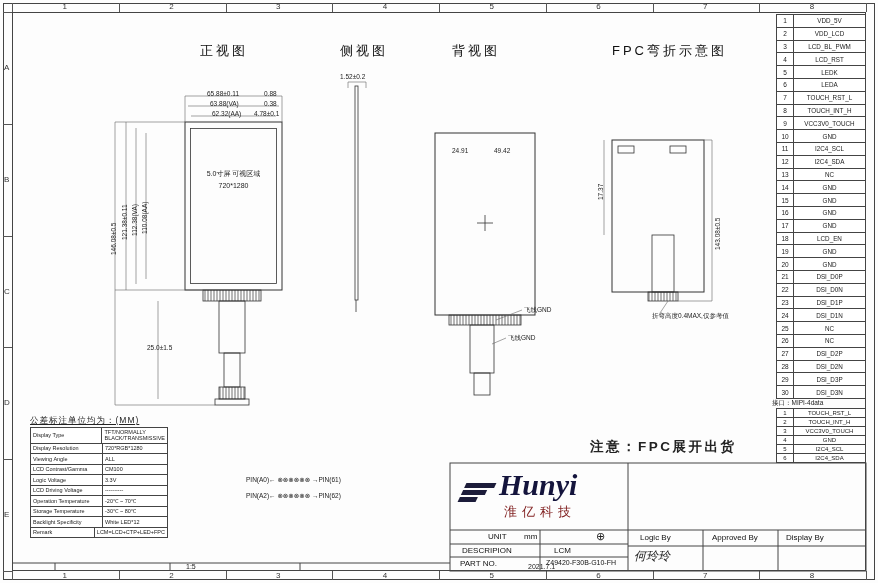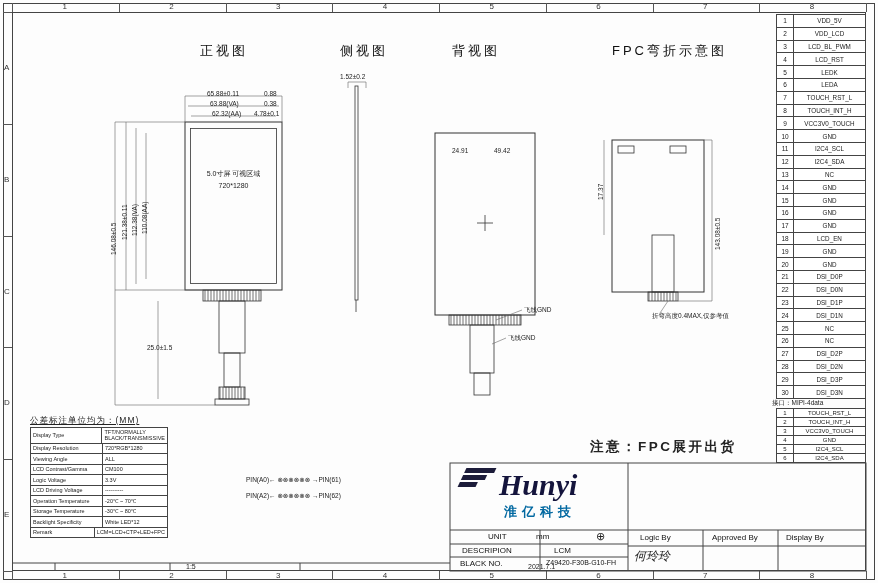--- a/index.html
+++ b/index.html
@@ -40,28 +40,28 @@
   .tval { flex:1; display:flex; align-items:center; justify-content:center; font-size:6.3px; }
   #touch-table .tnum, #touch-table .tval { font-size:6px; }
   .srow { display:flex; border-bottom:1px solid #444; min-height:10.5px; }
   .slabel { width:72px; border-right:1px solid #444; font-size:5.5px; padding:1px 2px; display:flex; align-items:center; }
   .svalue { flex:1; font-size:5.5px; padding:1px 2px; display:flex; align-items:center; line-height:1.15; }
   .ann { position:absolute; font-size:6.5px; white-space:nowrap; transform-origin:0 0; color:#222; }
   
   .tb-text { position:absolute; font-size:8px; color:#111; white-space:nowrap; }
   .tb-sig  { position:absolute; left:634px; top:548px; font-size:12px; font-style:italic; color:#222; }
   .tb-logo { position:absolute; left:462px; top:468px; width:170px; }
-  .logo-row { display:flex; align-items:flex-start; }
+  .logo-row { display:flex; align-items:flex-end; }
   .logo-bars { display:flex; flex-direction:column; gap:2px; margin-right:7px; transform:skewX(-25deg); }
   .logo-bars i { display:block; width:30px; height:5px; background:#1c1c3a; }
   .logo-bars i:nth-child(2) { width:24px; }
   .logo-bars i:nth-child(3) { width:18px; }
   .logo-name { font-family:"Liberation Serif", serif; font-style:italic; font-weight:bold;
                font-size:30px; color:#14143c; }
-  .logo-cn { margin-top:1px; margin-left:42px; font-size:13px; font-weight:bold; letter-spacing:5px; color:#0369a1; }
+  .logo-cn { margin-top:1px; margin-left:42px; font-size:13px; font-weight:normal; letter-spacing:5px; color:#7f1d1d; }
 </style>
 </head>
 <body>
 
 <div id="sheet">
 
   <div class="border-outer"></div>
   <div class="border-inner"></div>
   <div id="frame-labels">
       <div class="tick-label" style="left: 62.375px; top: 2px;">1</div>
@@ -402,24 +402,24 @@
       <span class="logo-bars">
           <i></i>
           <i></i>
           <i></i>
         </span>
       <span class="logo-name">Hunyi</span>
     </div>
     <div class="logo-cn">淮亿科技</div>
   </div>
   <div class="tb-text" style="left:488px;top:532px">UNIT</div>
-  <div class="tb-text" style="left:536px;top:532px">mm</div>
+  <div class="tb-text" style="left:524px;top:532px">mm</div>
   <div class="tb-text" style="left:462px;top:546px">DESCRIPION</div>
   <div class="tb-text" style="left:554px;top:546px">LCM</div>
-  <div class="tb-text" style="left:460px;top:559px">BLACK NO.</div>
+  <div class="tb-text" style="left:460px;top:559px">PART NO.</div>
   <div class="tb-text" style="left:546px;top:559px;font-size:7px">Z49420-F30B-G10-FH</div>
   <div class="tb-text" style="left:640px;top:533px">Logic By</div>
   <div class="tb-text" style="left:712px;top:533px">Approved By</div>
   <div class="tb-text" style="left:786px;top:533px">Display By</div>
   <div class="tb-sig">何玲玲</div>
 
   <div id="annotations">
       <span class="ann" style="left: 207px; top: 90px;">65.88±0.11</span>
       <span class="ann" style="left: 264px; top: 90px;">0.88</span>
       <span class="ann" style="left: 210px; top: 100px;">63.88(VA)</span>

